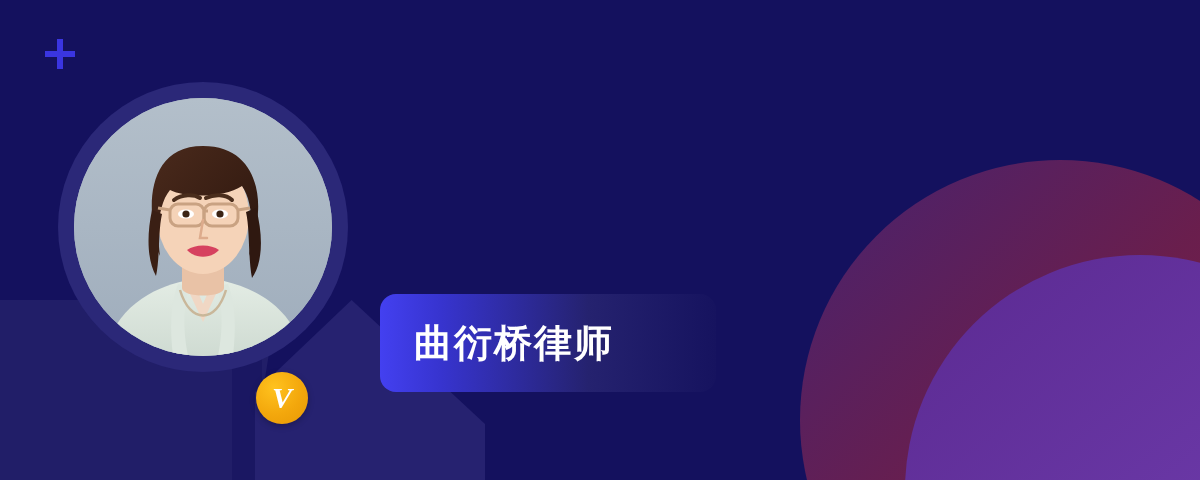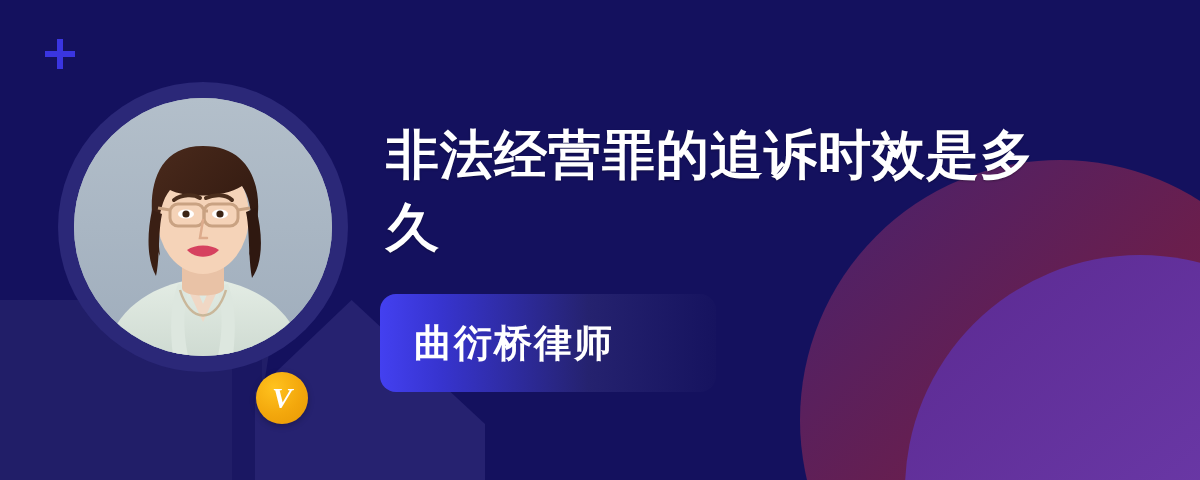--- a/index.html
+++ b/index.html
@@ -239,19 +239,16 @@
         <path d="M129 122 L126 140 L133 140" stroke="#ddab8c" stroke-width="2.5" fill="none" stroke-linecap="round"></path>
 
         <path d="M113 152 C121 146 137 146 145 152 C137 161 121 161 113 152 Z" fill="#d6415f"></path>
       </svg>
     </div>
     <div class="verified-badge">
       <span>V</span>
     </div>
   </div>
 
-  <div class="content">
-    <h1 class="headline">非法经营罪的追诉时效是多久</h1>
-  </div>
 
   <button class="cta-button">曲衍桥律师</button>
 
 </div>
 
 </body></html>

